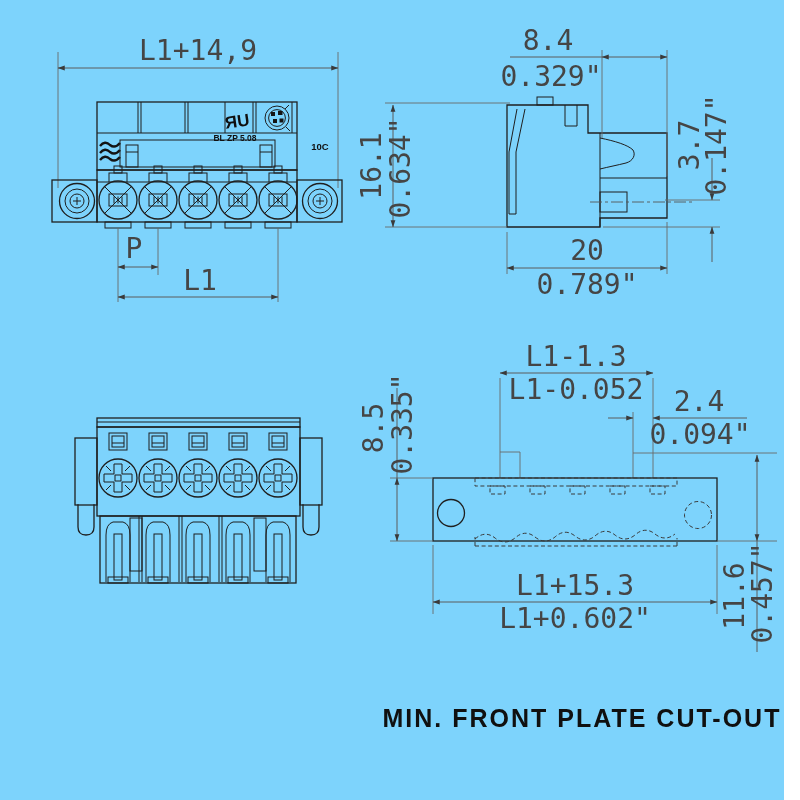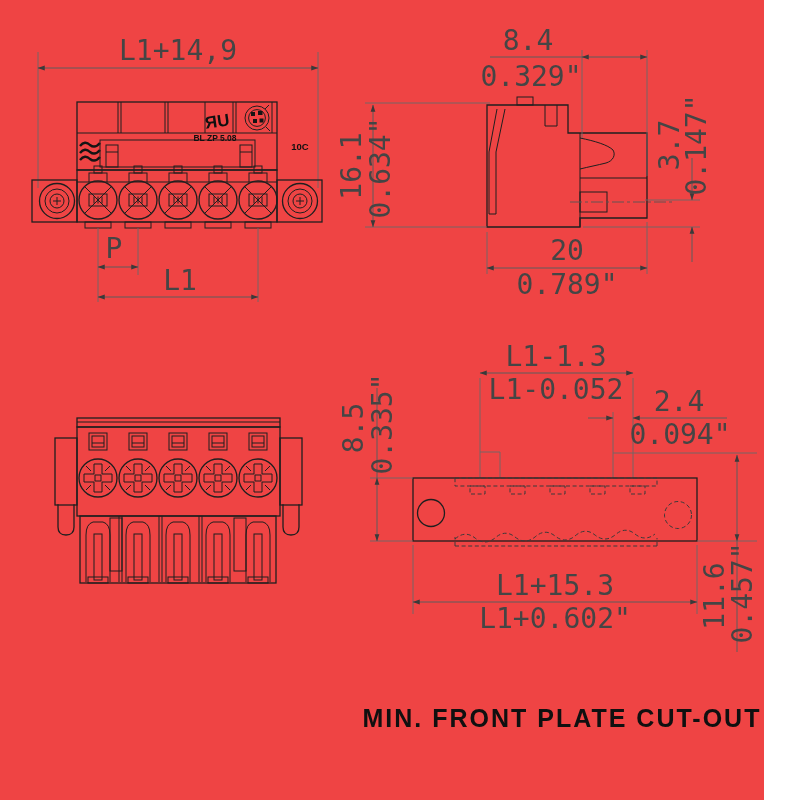--- a/index.html
+++ b/index.html
@@ -1,16 +1,16 @@
 <!DOCTYPE html>
 <html><head>
 <meta charset="utf-8">
 <style>
   html,body{margin:0;padding:0;background:#fff;}
-  .canvas{position:relative;width:764px;height:800px;background:#ef4444;overflow:hidden;}
+  .canvas{position:relative;width:764px;height:800px;background:#7dd3fc;overflow:hidden;padding-left:20px;}
   svg{display:block;}
   
   .ol{stroke:#1f1f1f;stroke-width:1.3;fill:none;stroke-linejoin:miter;stroke-linecap:square;}
   .ol2{stroke:#1f1f1f;stroke-width:1;fill:none;}
   .fill{fill:#141414;stroke:none;}
   
   .dl{stroke:#5c5c5c;stroke-width:1;fill:none;}
   .xl{stroke:#6a6a6a;stroke-width:0.9;fill:none;}
   .dash{stroke:#3a3a3a;stroke-width:1;fill:none;stroke-dasharray:4 2.6;}
   .cl{stroke:#555;stroke-width:0.9;fill:none;stroke-dasharray:12 3 3 3;}

